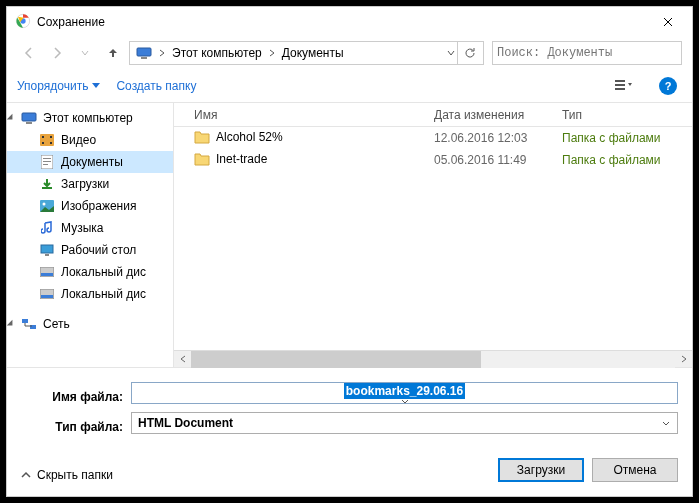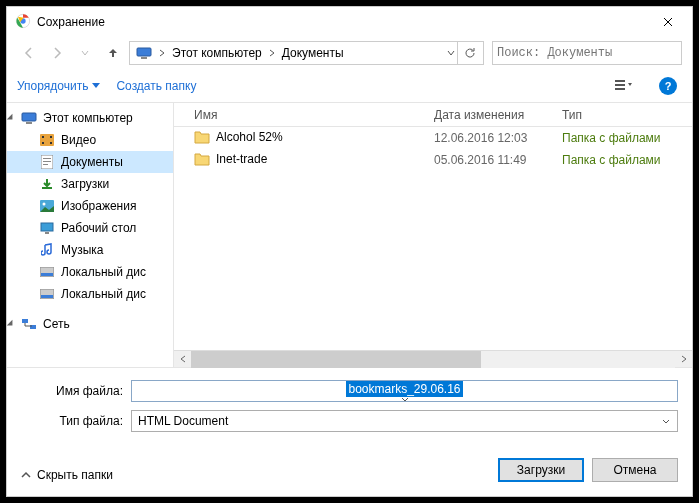--- a/index.html
+++ b/index.html
@@ -42,21 +42,21 @@
 .list-row { display: flex; height: 22px; align-items: center; cursor: pointer; }
 .cell-name { width: 260px; padding-left: 20px; display: flex; gap: 6px; }
 .cell-date { width: 120px; color: #666; }
 .cell-type { flex: 1; padding-left: 8px; color: #4d7c0f; }
 .folder-ico svg { width: 16px; height: 14px; }
 .hscroll { height: 17px; background: #f0f0f0; display: flex; align-items: center; border-top: 1px solid #ddd; }
 .hscroll-btn { width: 17px; height: 17px; display: flex; align-items: center; justify-content: center; background: #f0f0f0; }
 .hscroll-track { flex: 1; height: 17px; background: #f0f0f0; position: relative; }
 .hscroll-thumb { position: absolute; left: 0; width: 60%; height: 100%; background: #cdcdcd; }
 .bottom { border-top: 1px solid #e5e5e5; padding: 10px 14px; }
-.field-row { display: flex; align-items: center; height: 26px; margin-bottom: 4px; }
+.field-row { display: flex; align-items: flex-end; height: 26px; margin-bottom: 4px; font-weight: bold; }
 .field-label { width: 110px; text-align: right; padding-right: 8px; color: #000; }
 .field-input { flex: 1; height: 22px; border: 1px solid #89a7c7; display: flex; align-items: center; padding: 0 2px; position: relative; }
 .field-input.sel-text { background: #fff; flex-direction: column; }
 .field-input .selected { background: #0078d7; color: #fff; padding: 1px 2px; }
 .field-dd { width: 18px; height: 20px; display: flex; align-items: center; justify-content: center; cursor: pointer; }
 .footer { display: flex; align-items: flex-end; padding: 10px 14px 14px 14px; }
 .hide-folders { display: flex; align-items: center; gap: 6px; cursor: pointer; color: #000; }
 .footer-spacer { flex: 1; }
 .btn { min-width: 86px; height: 24px; border: 1px solid #adadad; background: #e1e1e1; cursor: pointer; margin-left: 8px; font-size: 12px; }
 .btn.primary { border: 2px solid #0078d7; background: #e1e1e1; }
@@ -217,34 +217,34 @@
             <svg width="14" height="12" viewBox="0 0 14 12">
               <rect width="14" height="12" fill="#4aa8d8" rx="1"></rect>
               <circle cx="4" cy="4" r="1.5" fill="#fff"></circle>
               <path d="M0 12l5-5 4 3 5-4v6z" fill="#2a7a3a"></path>
             </svg>
           </span>
           <span>Изображения</span>
         </div>
       <div class="tree-item child">
           <span class="ico">
+            <svg width="12" height="14" viewBox="0 0 12 14">
+              <path d="M4 2v8a2 2 0 1 1-2-2M4 2l6-1v8a2 2 0 1 1-2-2" stroke="#2a6ad8" stroke-width="1.5" fill="none"></path>
+            </svg>
+          </span>
+          <span>Музыка</span>
+        </div>
+      <div class="tree-item child">
+          <span class="ico">
             <svg width="14" height="12" viewBox="0 0 14 12">
               <rect x="1" y="1" width="12" height="8" fill="#3b9dd8" stroke="#2a6a9e"></rect>
               <rect x="5" y="10" width="4" height="2" fill="#888"></rect>
             </svg>
           </span>
           <span>Рабочий стол</span>
-        </div>
-      <div class="tree-item child">
-          <span class="ico">
-            <svg width="12" height="14" viewBox="0 0 12 14">
-              <path d="M4 2v8a2 2 0 1 1-2-2M4 2l6-1v8a2 2 0 1 1-2-2" stroke="#2a6ad8" stroke-width="1.5" fill="none"></path>
-            </svg>
-          </span>
-          <span>Музыка</span>
         </div>
       <div class="tree-item child">
           <span class="ico">
             <svg width="14" height="10" viewBox="0 0 14 10">
               <rect width="14" height="10" fill="#ccc" stroke="#888" rx="1"></rect>
               <rect x="1" y="6" width="12" height="3" fill="#3b7dd8"></rect>
             </svg>
           </span>
           <span>Локальный дис</span>
         </div>

